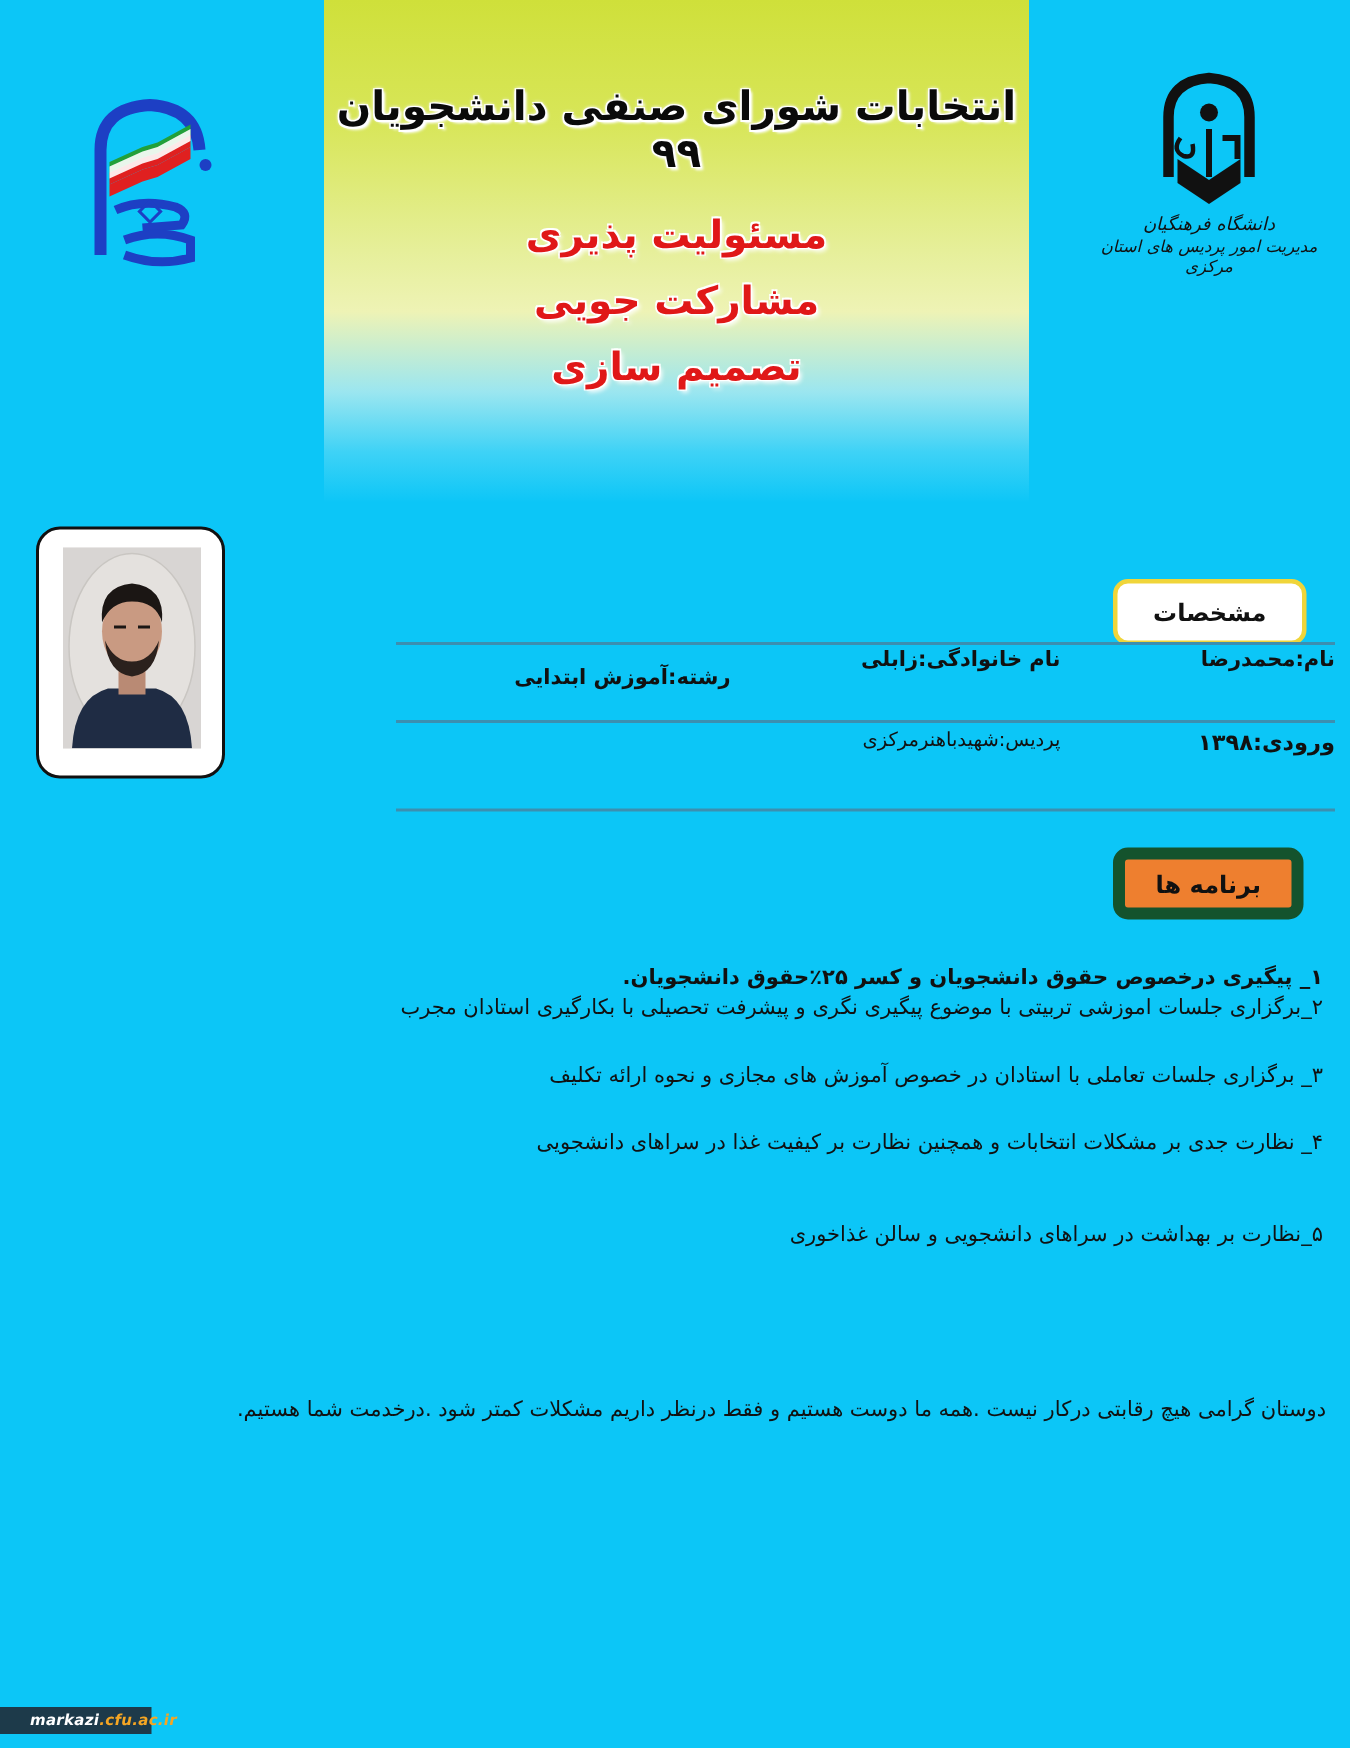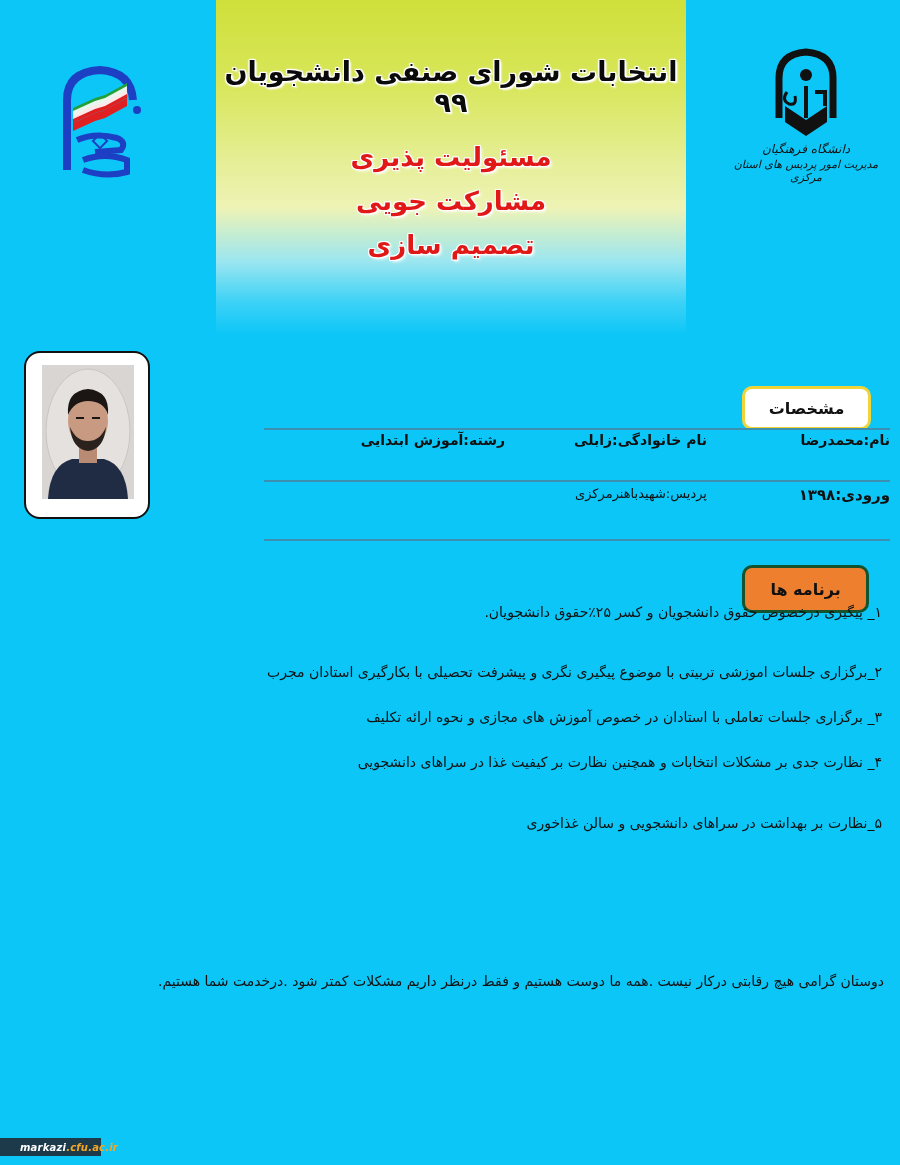--- a/index.html
+++ b/index.html
@@ -67,37 +67,37 @@
     position: absolute; height: 44px; border-radius: 10px;
     display: flex; align-items: center; justify-content: center;
     font-weight: bold; font-size: 16px; direction: rtl;
   }
   .tag-info {
     left: 742px; top: 354px; width: 129px;
     background: #fff; border: 3px solid #f0d53a; margin-top: 32px;
   }
   .tag-programs {
     left: 742px; top: 565px; width: 127px; height: 48px;
-    background: #ee7f2f; border: 3px solid #14532d;
+    background: #ee7f2f; border: 8px solid #14532d;
   }
 
   
   .hr { position: absolute; left: 264px; width: 626px; height: 2px; background: #3c8fb0; }
   .info-row { position: absolute; left: 264px; width: 626px; height: 26px; direction: rtl; }
   .info-row span { position: absolute; top: 0; white-space: nowrap; font-size: 14px; }
   .bold { font-weight: bold; }
 
   
   .prog {
     position: absolute; right: 18px; font-size: 14px; direction: rtl;
     white-space: nowrap; color: #111;
   }
   .closing {
     position: absolute; right: 16px; top: 932px; font-size: 14px; direction: rtl;
-    white-space: nowrap; color: #111; margin-top: 41px;
+    white-space: nowrap; color: #111;
   }
 
   
   .watermark {
     position: absolute; left: 0; top: 1138px; width: 101px; height: 18px;
     background: #1d3a4a; color: #fff; font-size: 10px; font-weight: bold; font-style: italic;
     display: flex; align-items: center; padding-left: 20px; letter-spacing: 0.2px;
   }
   .watermark .wm-accent { color: #f5a623; }
 </style>
@@ -157,32 +157,32 @@
       </svg>
     </div>
   </div>
 
   <div class="tag tag-info">مشخصات</div>
 
   <div class="hr" style="top:428px;"></div>
   <div class="info-row" style="top:432px;">
     <span class="bold" style="right:0;">نام:محمدرضا</span>
     <span class="bold" style="right:183px;">نام خانوادگی:زابلی</span>
-    <span class="bold" style="right:385px;">رشته:آموزش ابتدایی</span>
+    <span class="bold" style="right:403px;margin-top:12px;">رشته:آموزش ابتدایی</span>
   </div>
   <div class="hr" style="top:480px;"></div>
   <div class="info-row" style="top:486px;">
     <span class="bold" style="right:0; font-size:15px;">ورودی:۱۳۹۸</span>
     <span style="right:183px; font-size:13px;">پردیس:شهیدباهنرمرکزی</span>
   </div>
   <div class="hr" style="top:539px;"></div>
 
   <div class="tag tag-programs">برنامه ها</div>
 
-  <div class="prog" style="top:604px;">۱_ پیگیری درخصوص حقوق دانشجویان و کسر ۲۵٪حقوق دانشجویان.</div>
+  <div class="prog" style="top:644px;font-weight:bold;">۱_ پیگیری درخصوص حقوق دانشجویان و کسر ۲۵٪حقوق دانشجویان.</div>
   <div class="prog" style="top:664px;">۲_برگزاری جلسات اموزشی تربیتی با موضوع پیگیری نگری و پیشرفت تحصیلی با بکارگیری استادان مجرب</div>
   <div class="prog" style="top:709px;">۳_ برگزاری جلسات تعاملی با استادان در خصوص آموزش های مجازی  و نحوه ارائه تکلیف</div>
   <div class="prog" style="top:754px;">۴_ نظارت جدی بر مشکلات انتخابات و همچنین نظارت بر کیفیت غذا در سراهای دانشجویی</div>
   <div class="prog" style="top:799px;margin-top:16px;">۵_نظارت بر بهداشت در سراهای دانشجویی و سالن غذاخوری</div>
 
   <div class="closing">دوستان گرامی هیچ رقابتی درکار نیست .همه ما دوست هستیم و فقط درنظر داریم مشکلات کمتر شود .درخدمت شما هستیم.</div>
 
   <div class="watermark">
     <span>markazi</span>
       <span class="wm-accent">.cfu.ac.ir</span>

